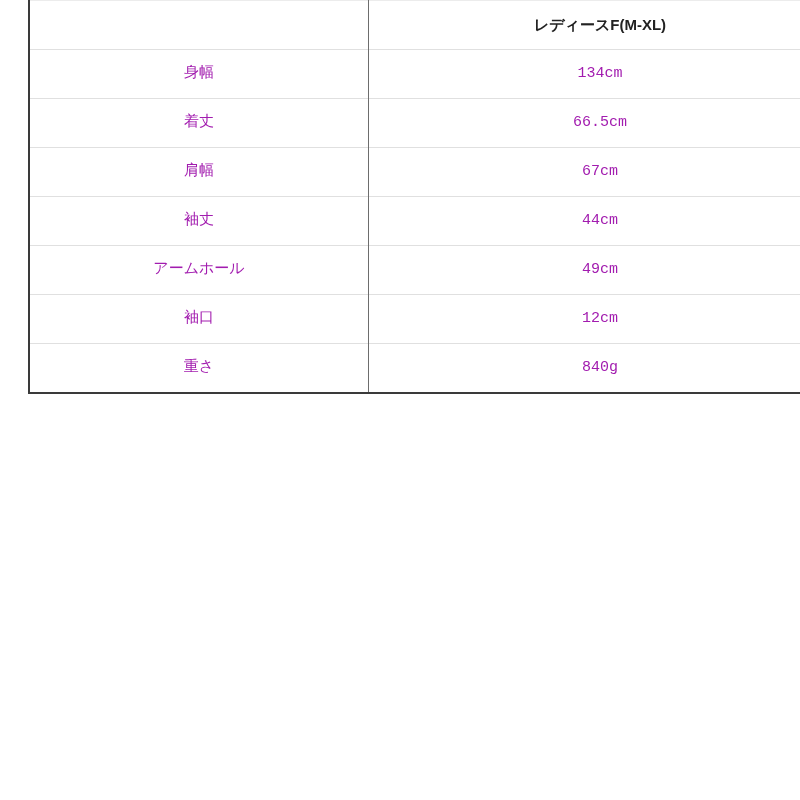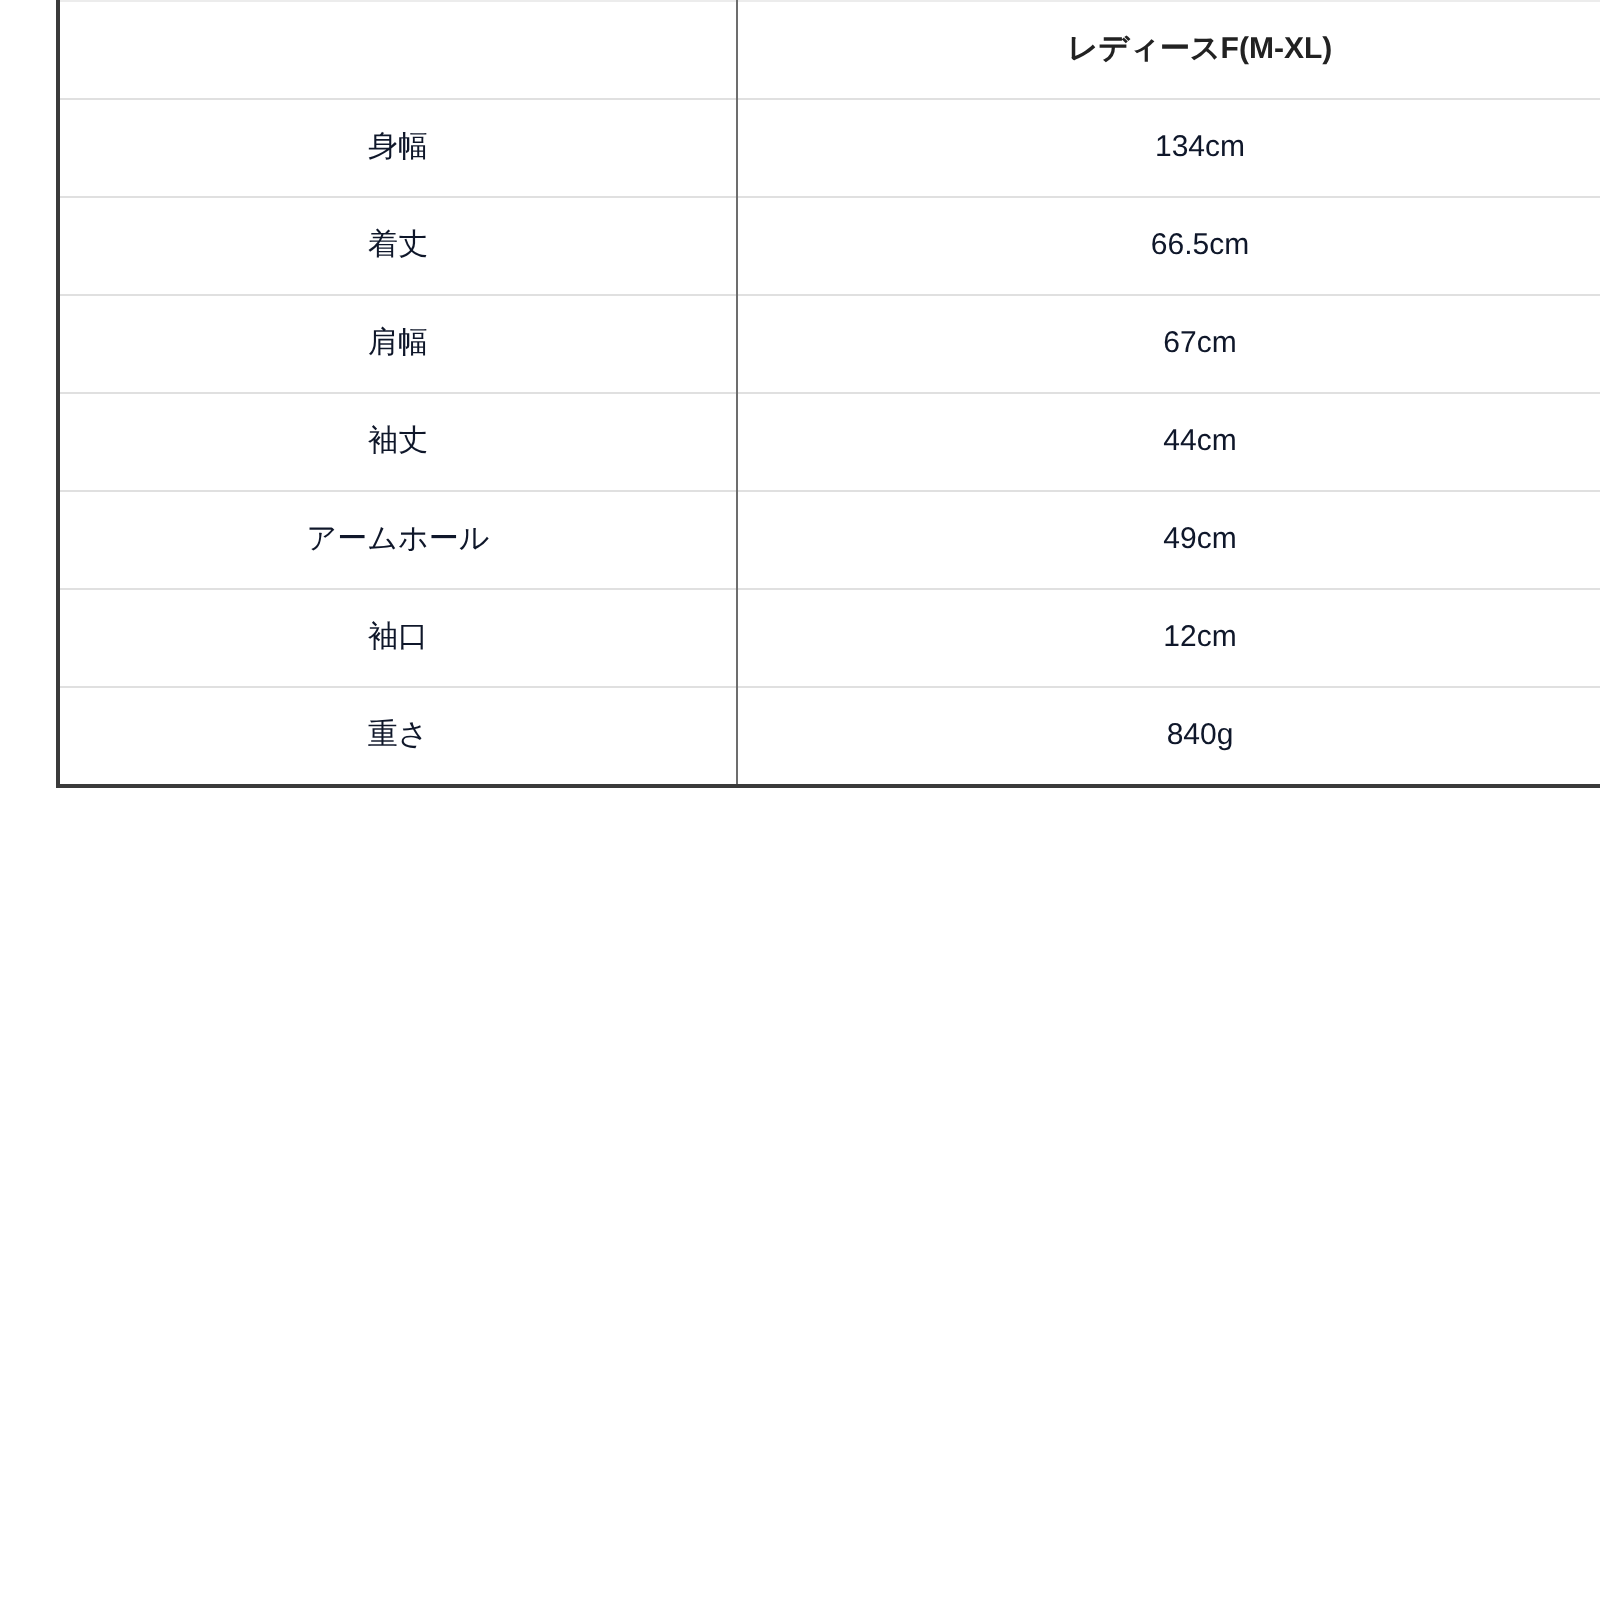--- a/index.html
+++ b/index.html
@@ -48,22 +48,23 @@
   table.size-chart .col-value {
     width: 462px;
     border-left: 1px solid #6d6d6d;
   }
   table.size-chart thead th {
     font-weight: bold;
     color: #222222;
   }
   table.size-chart tbody td {
     font-weight: normal;
-    color: #0f172a;
+    color: #a21caf;
     border-top: 1px solid #e0e0e0;
+    font-family: Liberation Mono, monospace;
   }
 </style>
 </head>
 <body>
 
 <div class="page">
   <table class="size-chart">
     <thead>
       <tr>
         <th class="col-label"></th>

